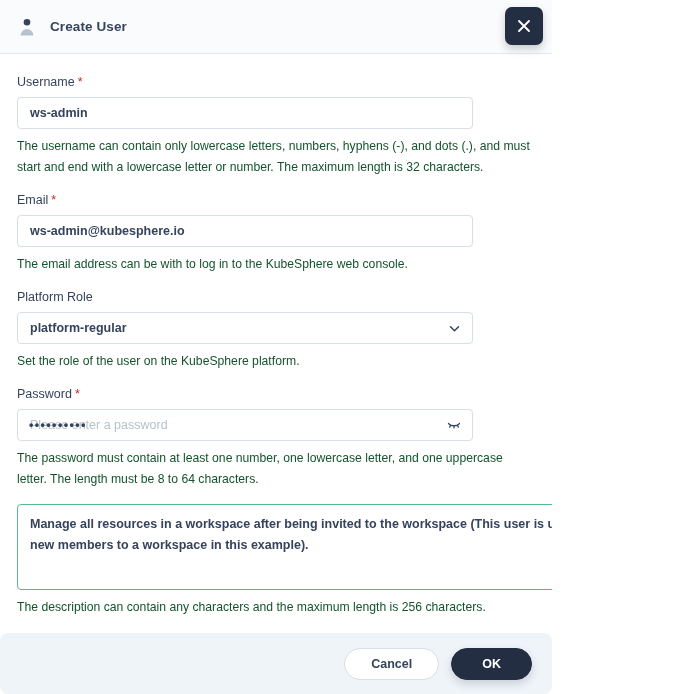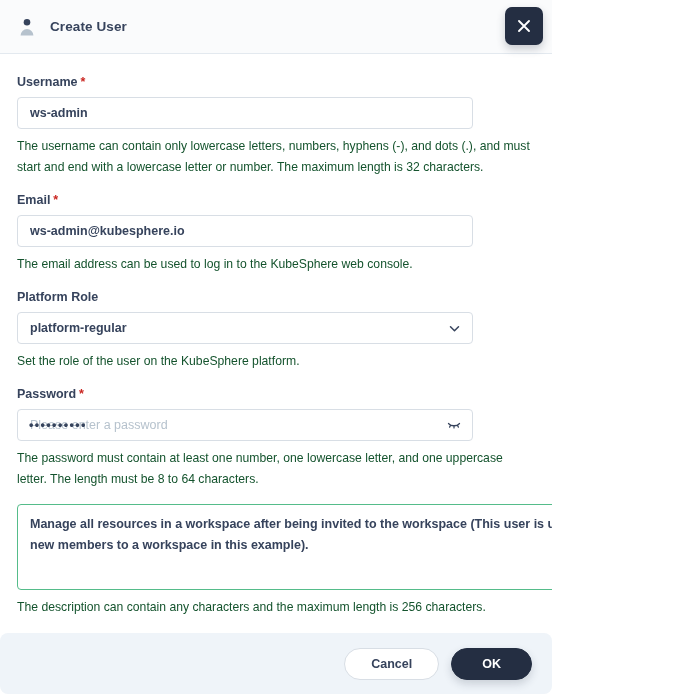--- a/index.html
+++ b/index.html
@@ -77,21 +77,20 @@
   }
 
   .form-item { margin-bottom: 14px; }
 
   .field-label {
     font-size: 12.5px;
     color: #36435c;
     margin-bottom: 7px;
     display: block;
     line-height: 16px;
-    font-weight: bold;
   }
   .req-star {
     color: #ca2621;
     font-size: 12.5px;
     margin-left: 3px;
   }
 
   .input-wrap { position: relative; width: 456px; }
 
   .text-input {
@@ -239,21 +238,21 @@
       <div class="hint">The username can contain only lowercase letters, numbers, hyphens (-), and dots (.), and must start and end with a lowercase letter or number. The maximum length is 32 characters.</div>
     </div>
 
     <div class="form-item">
       <label class="field-label">
         <span>Email</span><span class="req-star">*</span>
       </label>
       <div class="input-wrap">
         <input class="text-input" type="text" value="ws-admin@kubesphere.io" placeholder="Please enter an email address" style="">
       </div>
-      <div class="hint">The email address can be used to log in to the KubeSphere web console.</div>
+      <div class="hint">The email address can be with to log in to the KubeSphere web console.</div>
     </div>
 
     <div class="form-item">
       <label class="field-label">
         <span>Platform Role</span>
       </label>
       <div class="input-wrap">
         <input class="text-input select-input" type="text" readonly="" value="platform-regular" placeholder="Please select a platform role" style="">
         <span class="field-icon">
           <svg width="13" height="13" viewBox="0 0 13 13">

